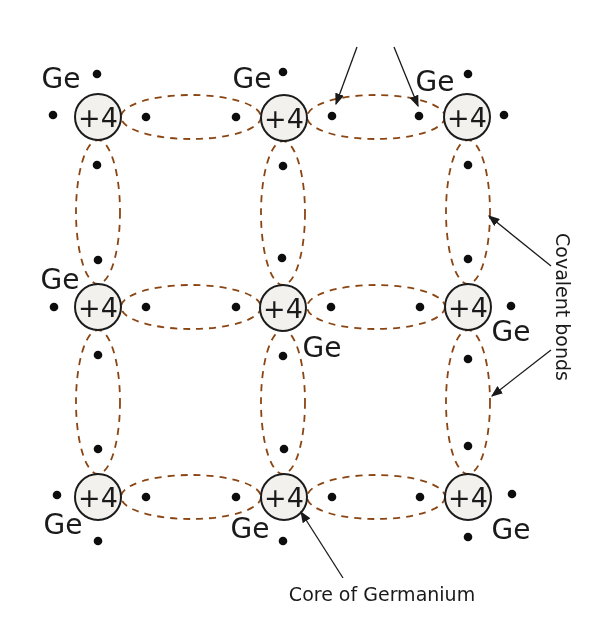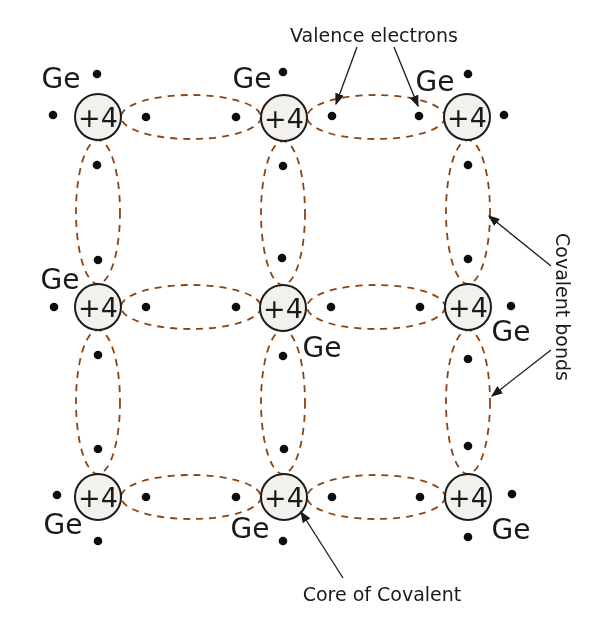--- a/index.html
+++ b/index.html
@@ -148,19 +148,18 @@
       <circle cx="283" cy="541" r="4.3" class="electron"></circle>
       <circle cx="512" cy="494" r="4.3" class="electron"></circle>
       <circle cx="468" cy="537" r="4.3" class="electron"></circle>
       <line x1="357" y1="47" x2="336" y2="104" class="arrow" marker-end="url(#ah)"></line>
       <line x1="394" y1="47" x2="418" y2="106" class="arrow" marker-end="url(#ah)"></line>
       <line x1="551" y1="266" x2="489" y2="216" class="arrow" marker-end="url(#ah)"></line>
       <line x1="551" y1="350" x2="492" y2="396" class="arrow" marker-end="url(#ah)"></line>
       <line x1="343" y1="578" x2="301" y2="512" class="arrow" marker-end="url(#ah)"></line>
     </svg>
 
-  <div class="ann" id="valence-ann">Valence electrons</div>
 
   <div class="ann" id="covalent-ann">Covalent bonds</div>
 
-  <div class="ann" id="core-ann">Core of Covalent</div>
+  <div class="ann" id="core-ann">Core of Germanium</div>
 
 </div>
 
 </body></html>

